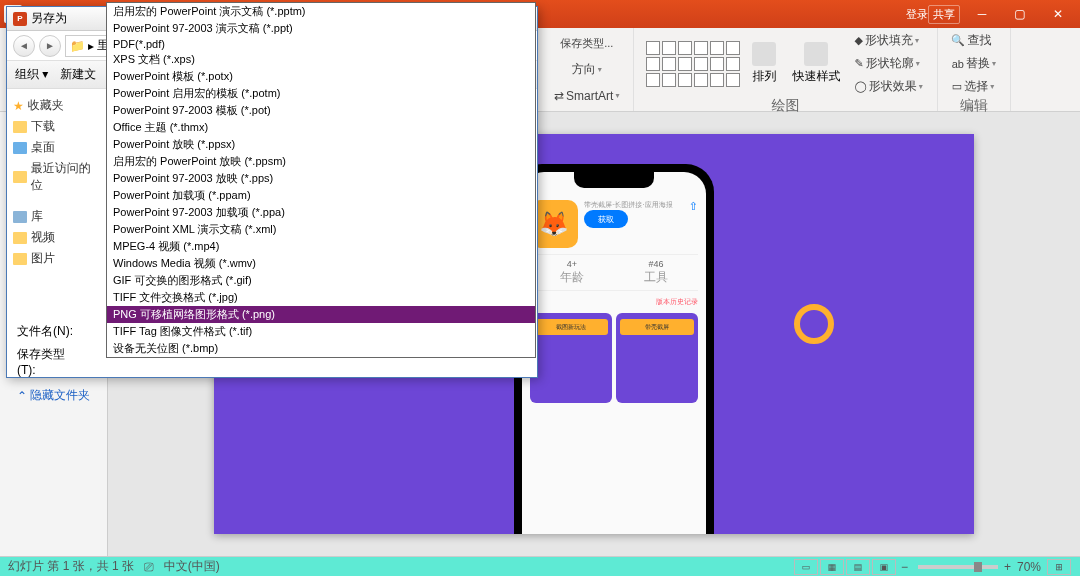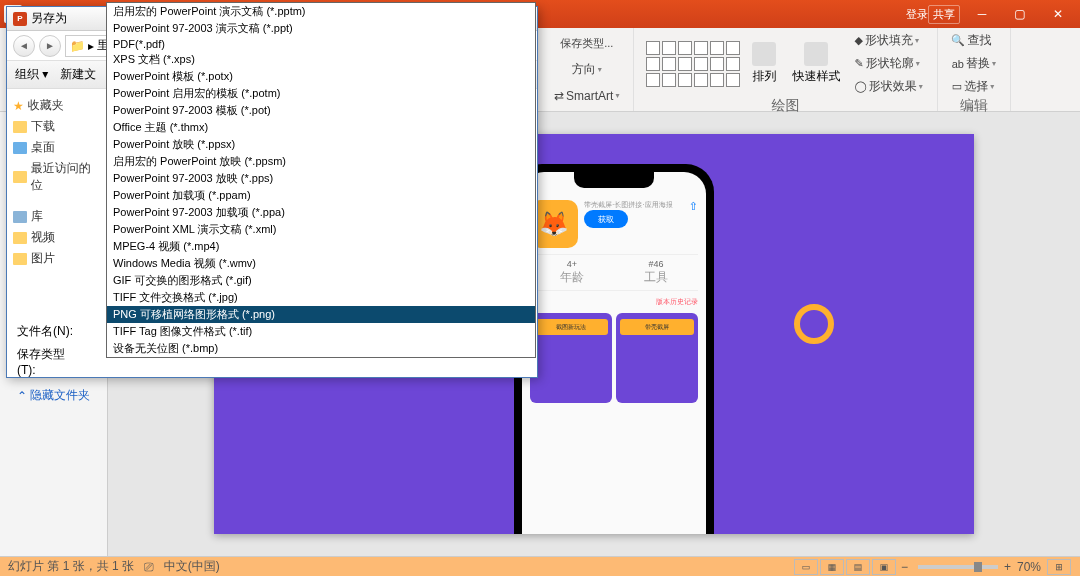--- a/index.html
+++ b/index.html
@@ -37,21 +37,21 @@
 .appinfo{flex:1}
 .appinfo .name{font-size:9px;font-weight:bold}
 .appinfo .sub{font-size:7px;color:#999}
 .getbtn{width:44px;height:18px;background:#007aff;color:#fff;border-radius:9px;display:flex;align-items:center;justify-content:center;font-size:8px;}
 .appstats{display:flex;justify-content:space-around;border-top:1px solid #eee;border-bottom:1px solid #eee;padding:4px 0;margin:6px 0}
 .stat{text-align:center;font-size:7px;color:#999}
 .stat .v{font-size:9px;color:#666}
 .preview-row{display:flex;gap:4px;margin-top:6px}
 .preview{flex:1;height:90px;background:#6d46d6;border-radius:6px;display:flex;align-items:center;justify-content:center;font-size:7px;color:#fff;position:relative;overflow:hidden}
 .preview .banner{position:absolute;top:6px;width:90%;height:16px;background:#ffb02e;border-radius:3px;font-size:6px;color:#333;display:flex;align-items:center;justify-content:center}
-.statusbar{position:absolute;bottom:0;left:0;right:0;height:20px;background:#fdba74;border-top:1px solid #ccc;display:flex;align-items:center;padding:0 8px;font-size:11px;color:#555}
+.statusbar{position:absolute;bottom:0;left:0;right:0;height:20px;background:#5eead4;border-top:1px solid #ccc;display:flex;align-items:center;padding:0 8px;font-size:11px;color:#555}
 .statusbar .sp{flex:1}
 .statusbar .vbtn{width:24px;height:16px;border:1px solid #bbb;margin:0 1px;display:flex;align-items:center;justify-content:center;font-size:9px}
 .statusbar .zoomslider{width:80px;height:4px;background:#ccc;margin:0 6px;position:relative}
 .statusbar .zoomslider .thumb{position:absolute;width:8px;height:10px;background:#888;top:-3px;left:56px}
 
 .saveas{position:absolute;left:6px;top:6px;width:532px;height:372px;background:#fff;border:1px solid #4a79b6;box-shadow:2px 2px 10px rgba(0,0,0,.3);z-index:10}
 .sa-title{height:24px;background:linear-gradient(#fdfdfd,#e8e8e8);display:flex;align-items:center;padding:0 6px;border-bottom:1px solid #ccc}
 .sa-title .ic{width:14px;height:14px;background:#d04018;color:#fff;font-size:8px;font-weight:bold;display:flex;align-items:center;justify-content:center;margin-right:4px;border-radius:2px}
 .sa-nav{height:30px;display:flex;align-items:center;padding:0 6px;gap:4px;border-bottom:1px solid #e0e0e0}
 .navbtn{width:22px;height:22px;border:1px solid #ccc;border-radius:11px;background:linear-gradient(#fff,#e8e8e8);display:flex;align-items:center;justify-content:center;font-size:10px;color:#666}
@@ -61,21 +61,21 @@
 .sa-tree{width:102px;padding:6px 4px;border-right:1px solid #eee;overflow:hidden}
 .tree-item{display:flex;align-items:center;gap:4px;padding:2px 2px;font-size:11px;color:#333}
 .tree-item .ic{width:14px;height:12px;background:#ffd36b;border-radius:1px}
 .sa-bottom{padding:4px 10px;display:flex;flex-direction:column;gap:6px}
 .sa-row{display:flex;align-items:center;gap:6px;font-size:11px}
 .sa-row label{width:62px;}
 .sa-hide{font-size:11px;color:#1a5fc4;padding:6px 10px;display:flex;align-items:center;gap:3px}
 
 .filetype-list{position:absolute;left:106px;top:2px;width:430px;background:#fff;border:1px solid #666;z-index:20;max-height:368px;overflow:hidden}
 .ft-item{padding:1px 6px;font-size:11px;color:#000;white-space:nowrap}
-.ft-item.sel{background:#0c4a6e;color:#fff}
+.ft-item.sel{background:#701a75;color:#fff}
 </style>
 </head>
 <body>
 
 <div class="titlebar">
   <div class="ppt-icon">P</div>
   <div class="title">pptx - PowerPoint</div>
   <div class="login">登录</div>
   <div class="share">共享</div>
   <div class="winbtns">

